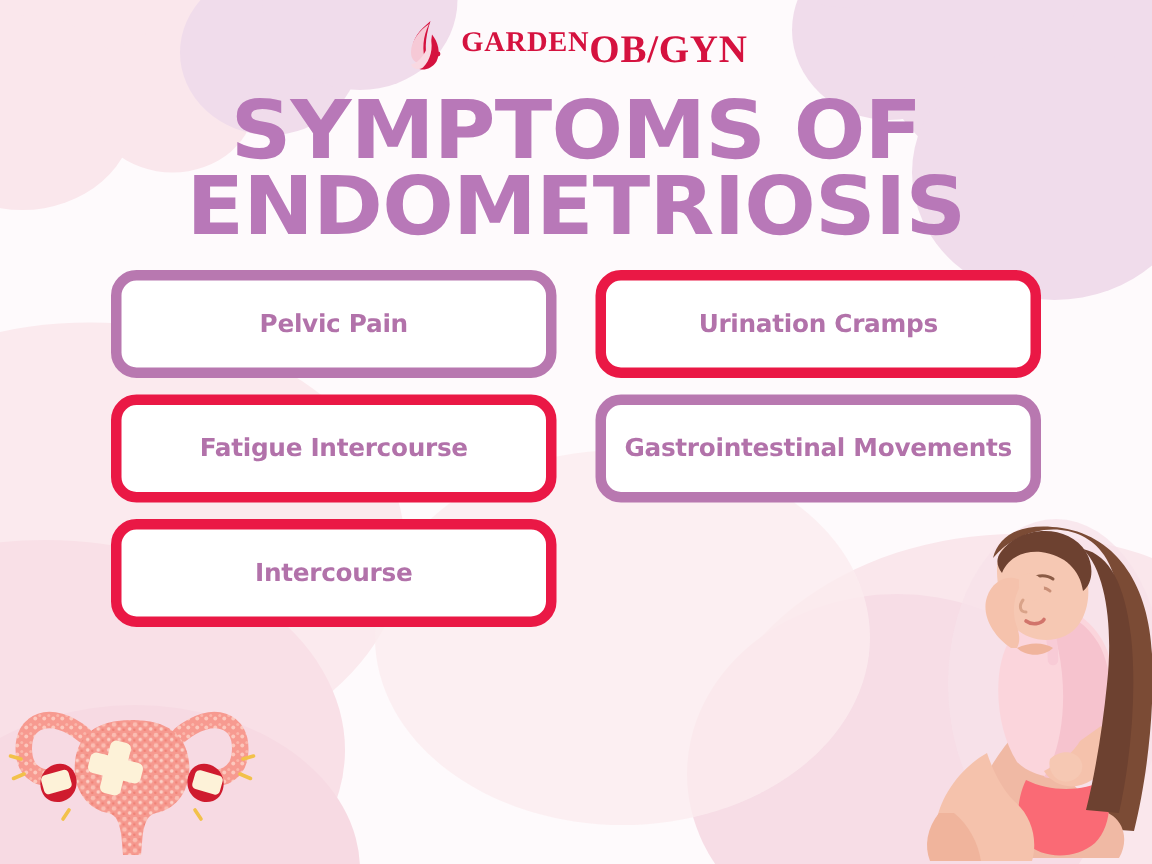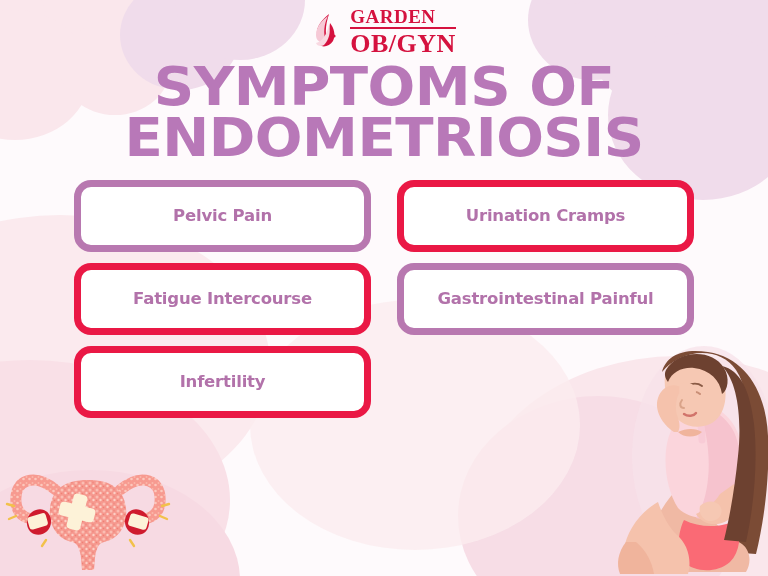--- a/index.html
+++ b/index.html
@@ -43,21 +43,21 @@
   .bw2{ right:30px;  bottom:-60px;  width:280px; height:240px; background:#f7dde6; }
   .mw1{ left:250px;  top:300px; width:330px; height:250px; background:#fbecef; opacity:.8; }
 
   
   .logo-wrap{
     position:absolute; left:0; right:0; top:10px;
     display:flex; align-items:center; justify-content:center;
     gap:4px; height:44px;
   }
   .logo-mark{ width:34px; height:40px; display:block; }
-  .logo-text{ display:flex; flex-direction:column; line-height:1; }
+  .logo-text{ display:flex; flex-direction:row; line-height:1; }
   .logo-l1{
     font-family:"Liberation Serif", serif;
     font-size:19px; font-weight:700; letter-spacing:.5px;
     color:#d5123f;
   }
   .logo-l2{
     font-family:"Liberation Serif", serif;
     font-size:26px; font-weight:700; letter-spacing:.5px;
     color:#d5123f; margin-top:1px;
   }
@@ -171,25 +171,25 @@
     </div>
     <div class="chip red">
       <span class="label">Urination Cramps</span>
     </div>
 
     <div class="chip red">
       <span class="label">Fatigue Intercourse</span>
     </div>
 
     <div class="chip">
-      <span class="label">Gastrointestinal Painful</span>
+      <span class="label">Gastrointestinal Movements</span>
     </div>
 
     <div class="chip red">
-      <span class="label">Infertility</span>
+      <span class="label">Intercourse</span>
     </div>
   </div>
 
   <svg class="uterus" viewBox="0 0 168 126">
     <defs>
       <pattern id="speck" width="7" height="7" patternUnits="userSpaceOnUse">
         <rect width="7" height="7" fill="#f6998f"></rect>
         <circle cx="2" cy="2" r="1.5" fill="#fbbdb2"></circle>
         <circle cx="5.5" cy="5" r="1.2" fill="#fcd0c6"></circle>
         <circle cx="5" cy="1.5" r="0.9" fill="#f08b80"></circle>

